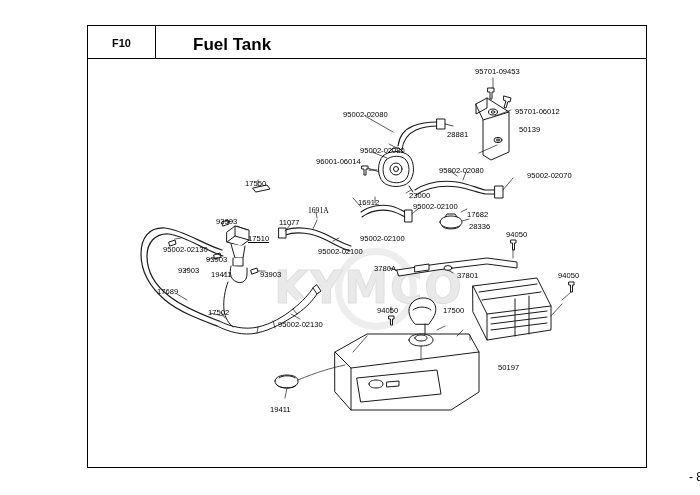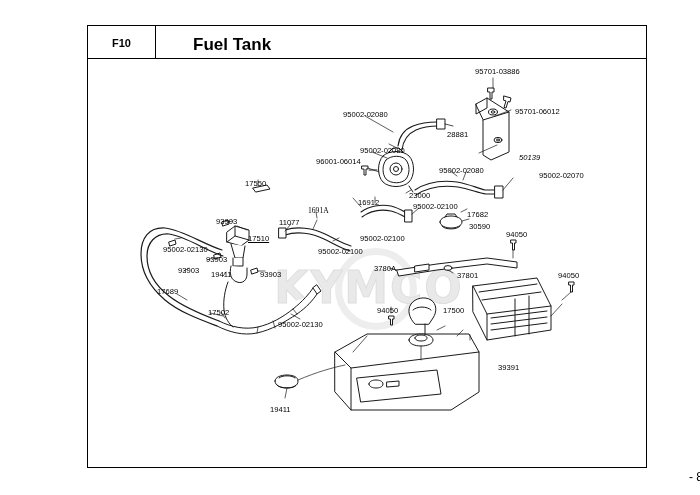--- a/index.html
+++ b/index.html
@@ -282,53 +282,53 @@
       <path d="M193 313 L 206 316" stroke-width="0.7"></path>
       <path d="M283 319 L 274 314" stroke-width="0.7"></path>
       <path d="M444 212 L 450 209" stroke-width="0.7"></path>
       <path d="M432 170 L 440 176" stroke-width="0.7"></path>
       <path d="M355 152 L 370 158" stroke-width="0.7"></path>
       <path d="M348 116 L 376 132" stroke-width="0.7"></path>
     </g>
   </svg>
 
   <div id="labels">
-      <div class="lbl" style="left: 458px; top: 68px;">95701-03886</div>
+      <div class="lbl" style="left: 458px; top: 68px;">95701-09453</div>
       <div class="lbl" style="left: 498px; top: 108px;">95701-06012</div>
       <div class="lbl" style="left: 326px; top: 111px;">95002-02080</div>
       <div class="lbl" style="left: 430px; top: 131px;">28881</div>
-      <div class="lbl" style="left: 502px; top: 154px; font-style: italic;">50139</div>
+      <div class="lbl" style="left: 502px; top: 126px;">50139</div>
       <div class="lbl" style="left: 343px; top: 147px;">95002-02080</div>
       <div class="lbl" style="left: 299px; top: 158px;">96001-06014</div>
       <div class="lbl" style="left: 422px; top: 167px;">95002-02080</div>
-      <div class="lbl" style="left: 522px; top: 172px;">95002-02070</div>
+      <div class="lbl" style="left: 510px; top: 172px;">95002-02070</div>
       <div class="lbl" style="left: 392px; top: 192px;">23000</div>
       <div class="lbl" style="left: 450px; top: 211px;">17682</div>
       <div class="lbl" style="left: 228px; top: 180px;">17550</div>
       <div class="lbl" style="left: 291px; top: 207px; font-family: Liberation Serif, serif;">1691A</div>
       <div class="lbl" style="left: 341px; top: 199px;">16912</div>
       <div class="lbl" style="left: 396px; top: 203px;">95002-02100</div>
-      <div class="lbl" style="left: 452px; top: 223px;">30590</div>
+      <div class="lbl" style="left: 452px; top: 223px;">28336</div>
       <div class="lbl" style="left: 199px; top: 218px;">93903</div>
       <div class="lbl" style="left: 262px; top: 219px;">11077</div>
       <div class="lbl" style="left: 489px; top: 231px;">94050</div>
       <div class="lbl" style="left: 231px; top: 235px; text-decoration: underline;">17510</div>
       <div class="lbl" style="left: 343px; top: 235px;">95002-02100</div>
       <div class="lbl" style="left: 146px; top: 246px;">95002-02130</div>
       <div class="lbl" style="left: 301px; top: 248px;">95002-02100</div>
       <div class="lbl" style="left: 189px; top: 256px;">93903</div>
       <div class="lbl" style="left: 357px; top: 265px;">3780A</div>
       <div class="lbl" style="left: 161px; top: 267px;">93903</div>
       <div class="lbl" style="left: 194px; top: 271px;">19411</div>
       <div class="lbl" style="left: 243px; top: 271px;">93903</div>
       <div class="lbl" style="left: 440px; top: 272px;">37801</div>
       <div class="lbl" style="left: 541px; top: 272px;">94050</div>
       <div class="lbl" style="left: 140px; top: 288px;">17689</div>
       <div class="lbl" style="left: 360px; top: 307px;">94050</div>
       <div class="lbl" style="left: 191px; top: 309px;">17502</div>
       <div class="lbl" style="left: 261px; top: 321px;">95002-02130</div>
       <div class="lbl" style="left: 426px; top: 307px;">17500</div>
-      <div class="lbl" style="left: 481px; top: 364px;">39391</div>
+      <div class="lbl" style="left: 481px; top: 364px;">50197</div>
       <div class="lbl" style="left: 253px; top: 406px;">19411</div>
     </div>
 
   <div class="page-number">- 81 -</div>
 </div>
 
 </body></html>

